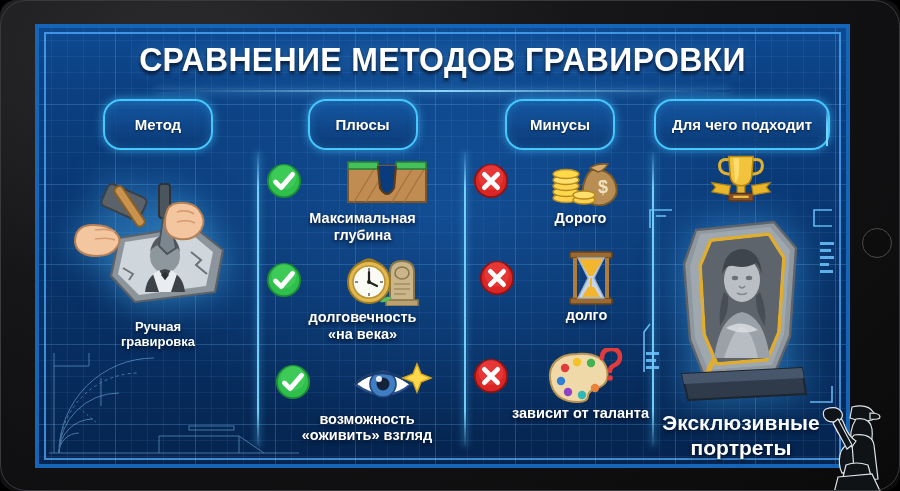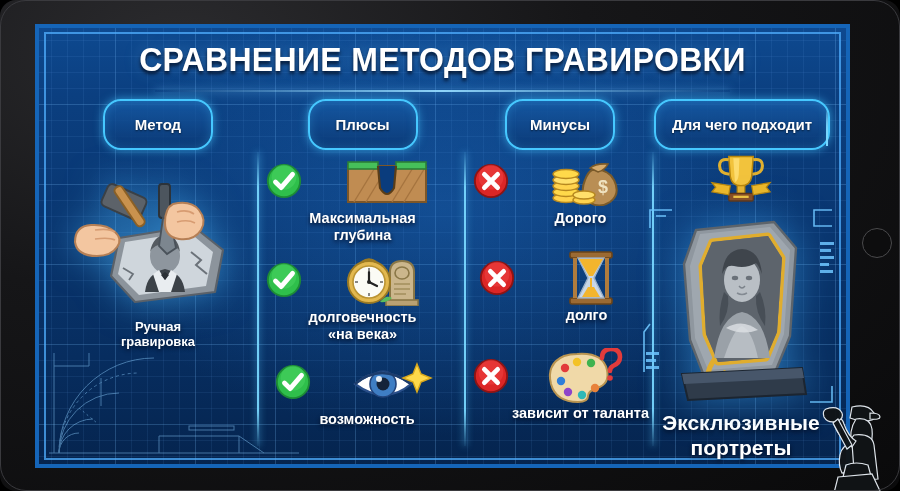--- a/index.html
+++ b/index.html
@@ -334,20 +334,21 @@
                 <circle cx="34" cy="26" r="13" fill="none" stroke="#23457c" stroke-width="1.6"></circle>
                 <circle cx="34" cy="26" r="6.5" fill="#15233a"></circle>
                 <circle cx="30" cy="21" r="3" fill="#ffffff" opacity=".9"></circle>
                 <path d="M6,26 q26,-22 56,0" fill="none" stroke="#1d3c6b" stroke-width="2.4"></path>
                 <path d="M68,6 l4,10 l10,4 l-10,4 l-4,10 l-4,-10 l-10,-4 l10,-4 Z" fill="#ffd94a" stroke="#d9a81b" stroke-width="1.4"></path>
               </svg>
             </div>
           </div>
           <div class="row-txt">
             <div>возможность</div>
+            <div>«оживить» взгляд</div>
           </div>
         </div>
       </div>
 
       <div class="col col-c3 c3">
         <div class="divider"></div>
 
         <div class="item item-cons1">
           <div class="row">
             <svg class="mark" viewBox="0 0 40 40">

